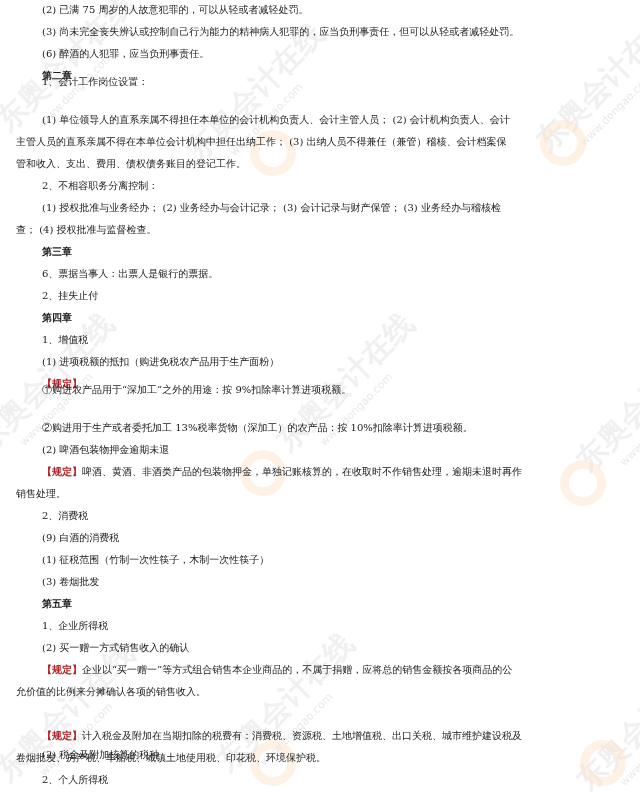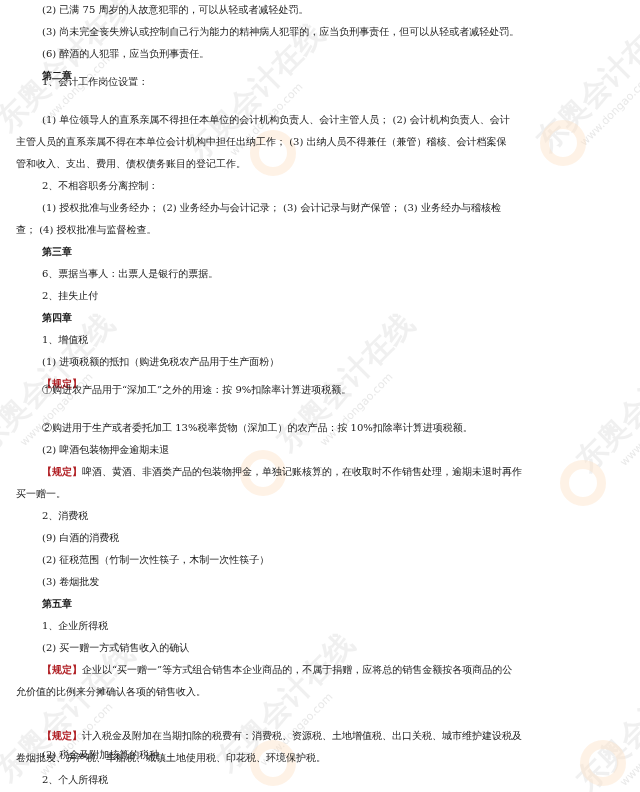--- a/index.html
+++ b/index.html
@@ -68,24 +68,24 @@
   <div class="line ind" style="top:264px">6、票据当事人：出票人是银行的票据。</div>
   <div class="line ind" style="top:286px">2、挂失止付</div>
   <div class="line ind bold" style="top:308px">第四章</div>
   <div class="line ind" style="top:330px">1、增值税</div>
   <div class="line ind" style="top:352px">(1) 进项税额的抵扣（购进免税农产品用于生产面粉）</div>
   <div class="line ind" style="top:374px"><span class="rule">【规定】</span></div>
   <div class="line ind" style="top:380px">①购进农产品用于“深加工”之外的用途：按 9%扣除率计算进项税额。</div>
   <div class="line ind" style="top:418px">②购进用于生产或者委托加工 13%税率货物（深加工）的农产品：按 10%扣除率计算进项税额。</div>
   <div class="line ind" style="top:440px">(2) 啤酒包装物押金逾期未退</div>
   <div class="line ind" style="top:462px"><span class="rule">【规定】</span><span>啤酒、黄酒、非酒类产品的包装物押金，单独记账核算的，在收取时不作销售处理，逾期未退时再作</span></div>
-  <div class="line flush" style="top:484px">买一赠一。</div>
+  <div class="line flush" style="top:484px">销售处理。</div>
   <div class="line ind" style="top:506px">2、消费税</div>
   <div class="line ind" style="top:528px">(9) 白酒的消费税</div>
-  <div class="line ind" style="top:550px">(2) 征税范围（竹制一次性筷子，木制一次性筷子）</div>
+  <div class="line ind" style="top:550px">(1) 征税范围（竹制一次性筷子，木制一次性筷子）</div>
   <div class="line ind" style="top:572px">(3) 卷烟批发</div>
   <div class="line ind bold" style="top:594px">第五章</div>
   <div class="line ind" style="top:616px">1、企业所得税</div>
   <div class="line ind" style="top:638px">(2) 买一赠一方式销售收入的确认</div>
   <div class="line ind" style="top:660px"><span class="rule">【规定】</span><span>企业以“买一赠一”等方式组合销售本企业商品的，不属于捐赠，应将总的销售金额按各项商品的公</span></div>
   <div class="line flush" style="top:682px">允价值的比例来分摊确认各项的销售收入。</div>
   <div class="line ind" style="top:745px">(2) 税金及附加核算的税种</div>
   <div class="line ind" style="top:726px"><span class="rule">【规定】</span><span>计入税金及附加在当期扣除的税费有：消费税、资源税、土地增值税、出口关税、城市维护建设税及</span></div>
   <div class="line flush" style="top:748px">卷烟批发、房产税、车船税、城镇土地使用税、印花税、环境保护税。</div>
   <div class="line ind" style="top:770px">2、个人所得税</div>

